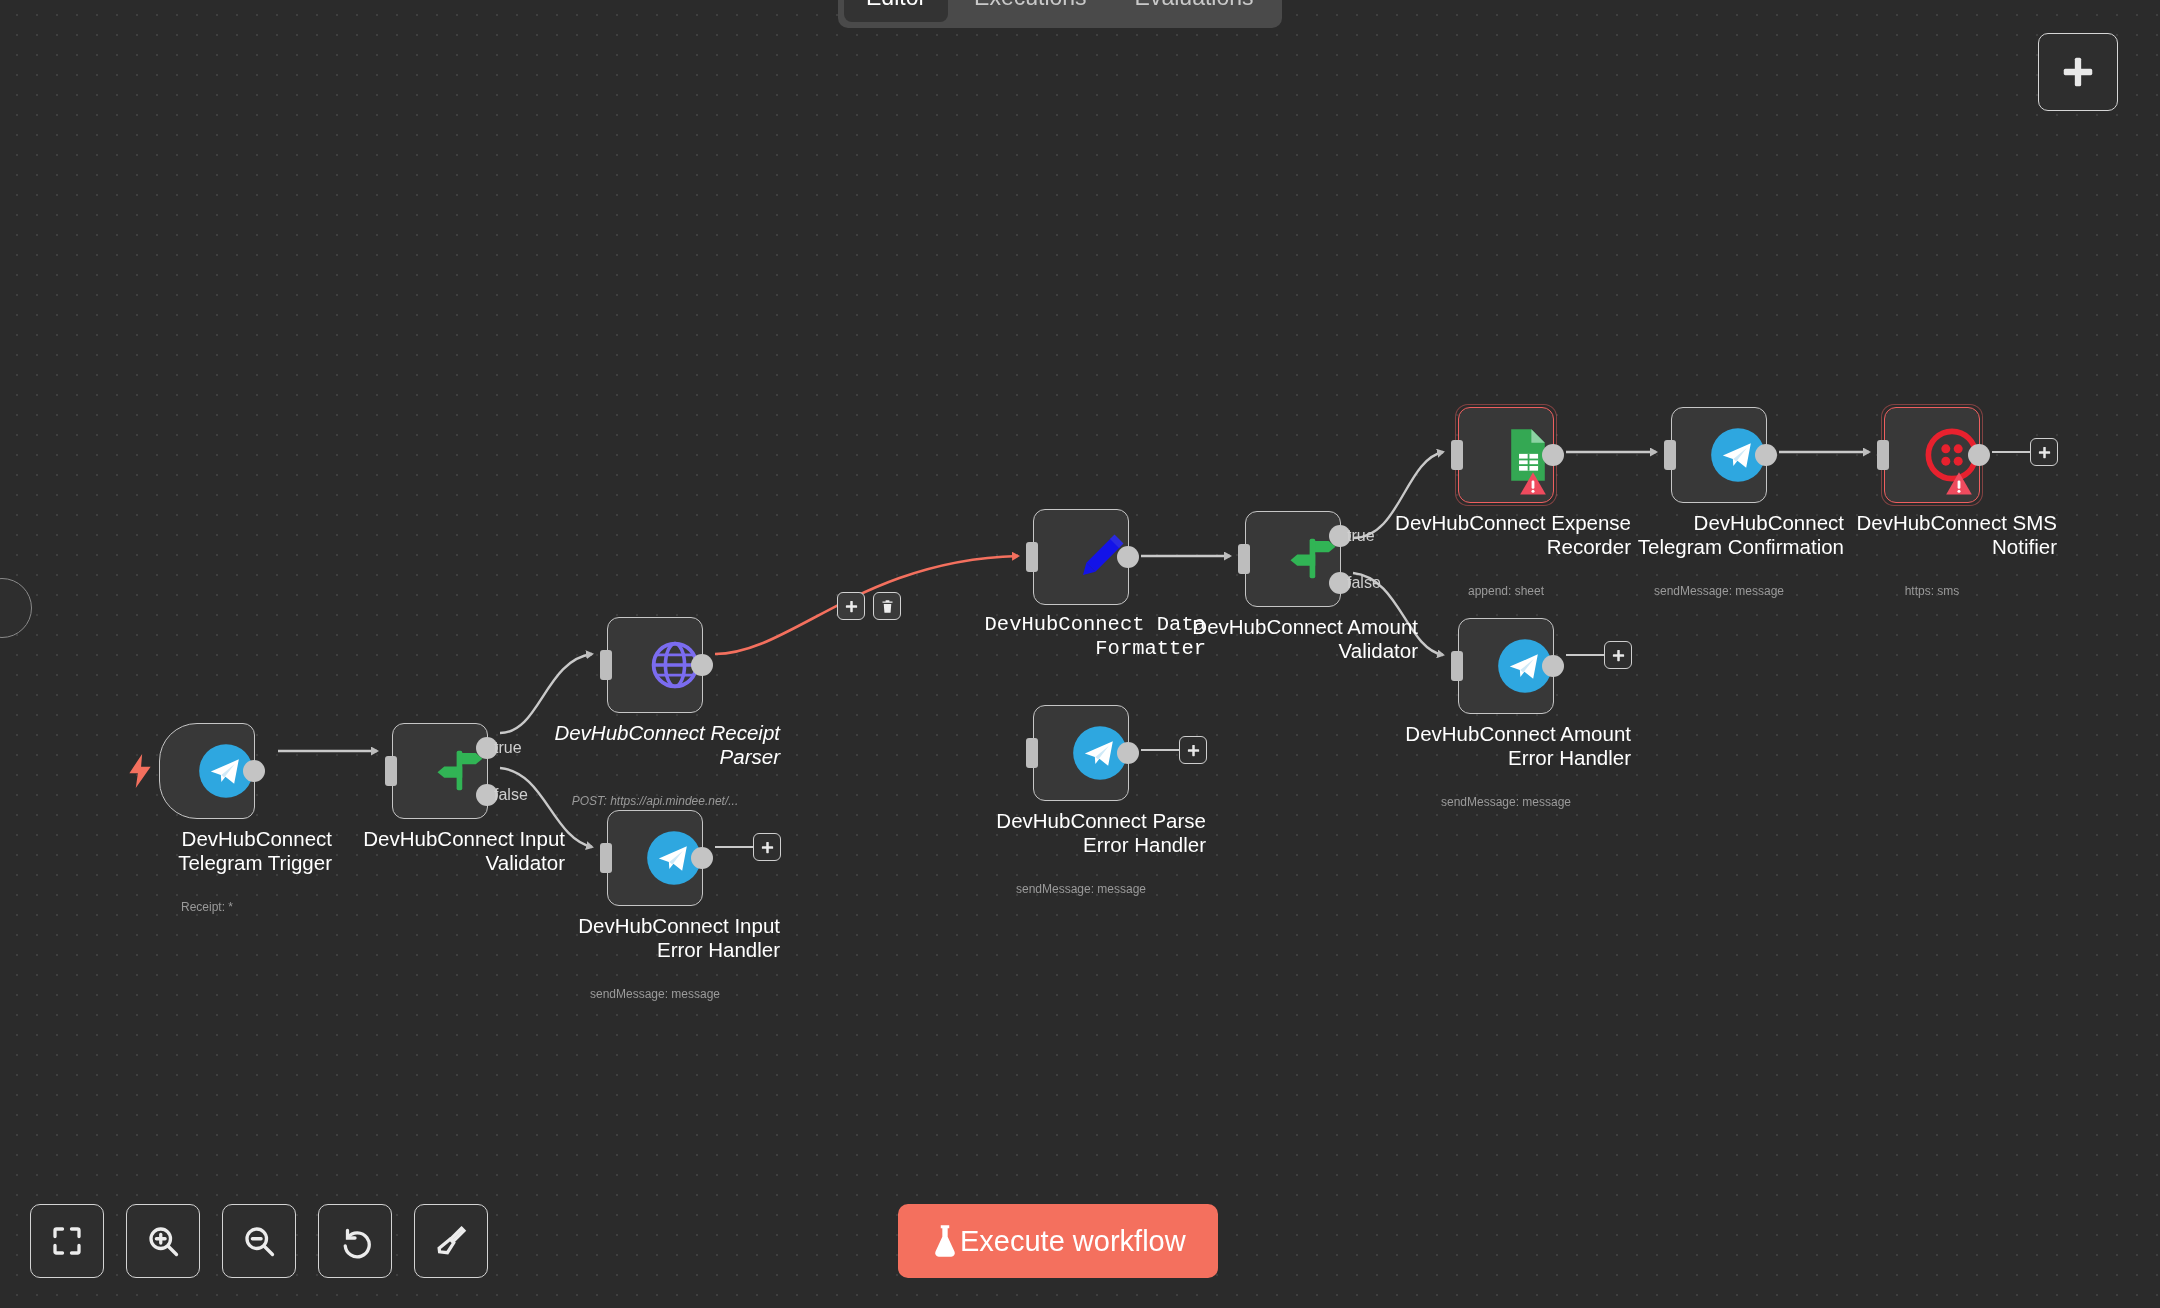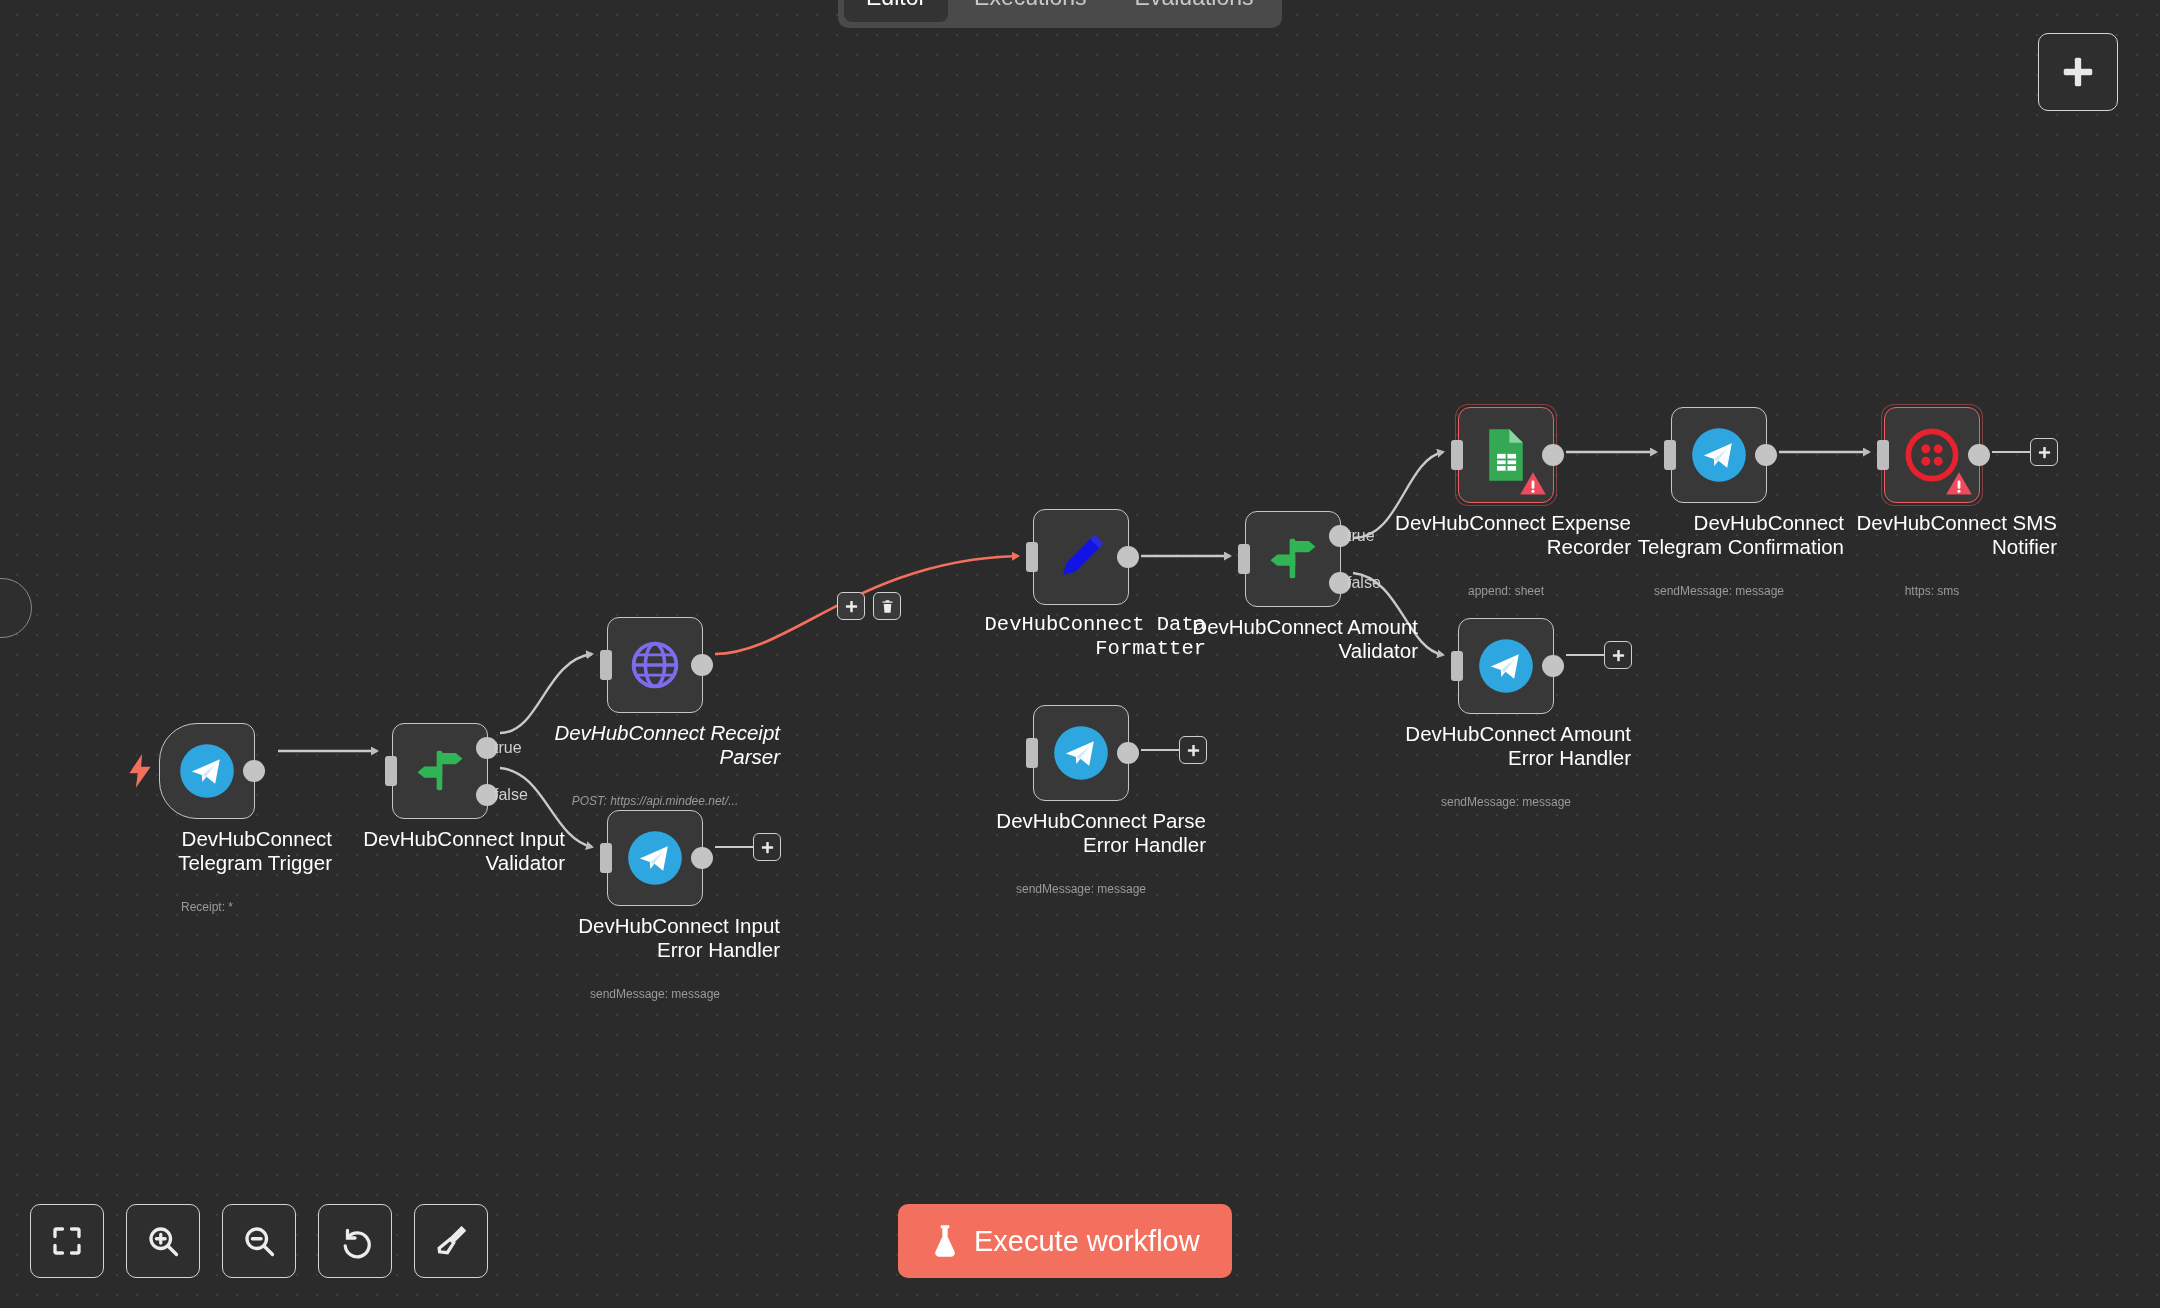--- a/index.html
+++ b/index.html
@@ -48,21 +48,21 @@
   }
 
   
   #edges { position:absolute; left:0; top:0; width:2160px; height:1308px; z-index:5; }
 
   
   .node { position:absolute; z-index:10; }
   .nbox {
     width:96px; height:96px; background:#383838;
     border:1.8px solid #c6c6c6; border-radius:12px;
-    display:flex; align-items:center; justify-content:center;
+    display:flex; align-items:center; justify-content:flex-end;
     position:relative;
   }
   .nbox.trigger { border-radius:38px 12px 12px 38px; }
   .nbox.err { border-color:#ef5f5f; }
   .nbox.err::after {
     content:""; position:absolute; inset:-3px; border-radius:12px;
     box-shadow:0 0 0 1px rgba(239,95,95,.45); pointer-events:none;
   }
   .nlabel {
     position:absolute; top:104px; left:50%; transform:translateX(-50%);
@@ -119,21 +119,21 @@
   .tbtn {
     width:74px; height:74px; border:1.6px solid #d4d4d4; border-radius:10px;
     background:#2e2e2e; display:flex; align-items:center; justify-content:center;
   }
   .tbtn svg { width:36px; height:36px; fill:none; stroke:#ececec; stroke-width:2.2; }
 
   
   #execute-btn {
     position:absolute; left:898px; bottom:30px;
     height:74px; padding:0 32px; border-radius:10px;
-    display:flex; align-items:center; gap:14px;
+    display:flex; align-items:center; 
     background:#f4705e; color:#ffffff; font-size:29px; z-index:30;
   }
   #execute-btn svg { width:30px; height:34px; fill:#ffffff; }
 </style>
 </head>
 <body>
 
 <div id="canvas">
 
   <div id="tabbar">

